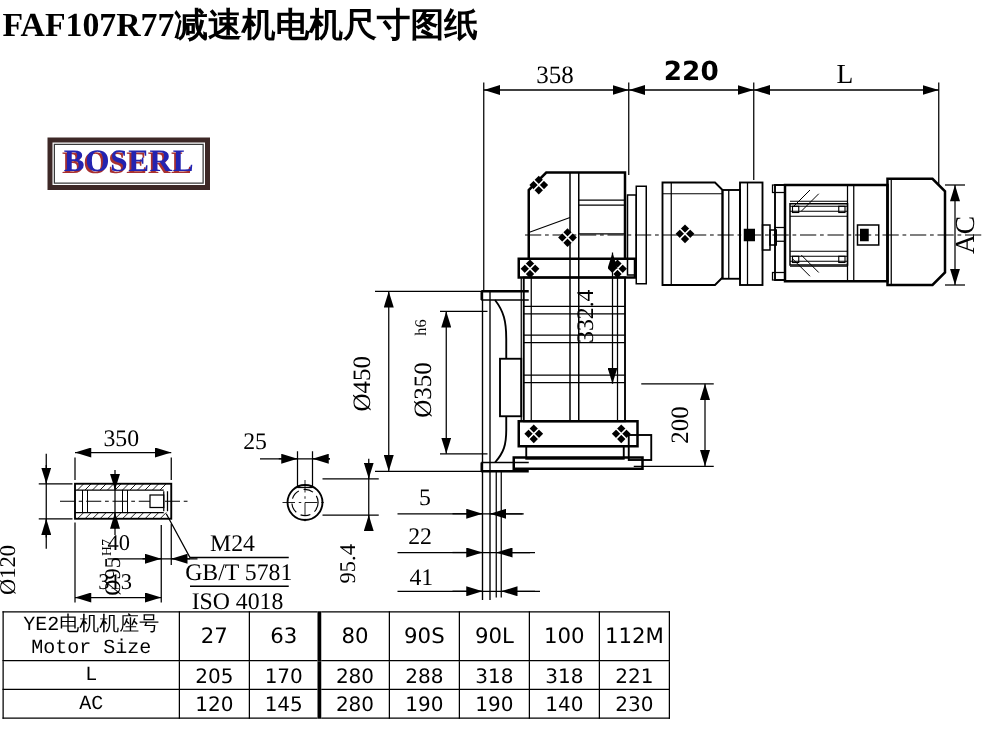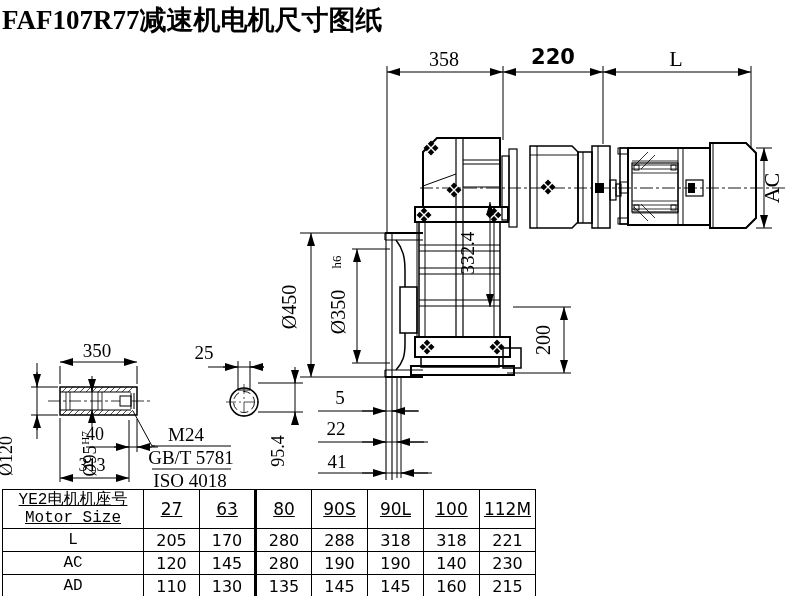--- a/index.html
+++ b/index.html
@@ -10,21 +10,21 @@
   .logo-outer{position:absolute;left:38px;top:110px;border:4px solid #3d2826;background:#fff;}
   .logo-inner{border:1px solid #3a3a3a;margin:1px;padding:0px 7px 2px 7px;}
   .logo-text{font-family:"Liberation Serif",serif;font-weight:bold;font-size:25px;
              color:#2323b0;text-shadow:-1.5px 1px 0 #a83030;letter-spacing:.5px;}
   svg.draw{position:absolute;left:0;top:0;}
   .tbl{position:absolute;left:2px;top:489px;}
   .tbl table{border-collapse:collapse;table-layout:fixed;}
   .tbl td{border:1.6px solid #000;text-align:center;vertical-align:middle;
           font-size:16px;color:#000;padding:0;background:#fff;}
   .tbl td.thick{border-left-width:3px;}
-  .tbl tr.hdr td{height:38px;font-size:17px;text-decoration:underline;}
+  .tbl tr.hdr td{height:38px;font-size:17px;}
   .tbl tr.datarow td{height:22px;}
   .hcell{font-family:"Liberation Mono",monospace;font-size:16px;line-height:1.15;}
   .rowlbl{font-family:"Liberation Mono",monospace;font-size:16px;}
   .num{font-family:"DejaVu Sans",sans-serif;}
 </style>
 </head>
 <body>
 
 <div class="canvas">
 
@@ -268,20 +268,25 @@
       <text x="92" y="471" font-size="18">313</text>
       <text transform="rotate(-90 284 451)" x="284" y="451" font-size="18">95.4</text>
       <text x="186" y="441" font-size="19">M24</text>
       <text x="191" y="464" font-size="19">GB/T 5781</text>
       <text x="190" y="487" font-size="19">ISO 4018</text>
     </g>
   </svg>
 
   <div class="title">FAF107R77减速机电机尺寸图纸</div>
 
+  <div class="logo-outer">
+    <div class="logo-inner">
+      <span class="logo-text">BOSERL</span>
+    </div>
+  </div>
 
   <div class="tbl">
     <table>
       <colgroup>
         <col style="width:141px">
           <col style="width:56px">
           <col style="width:56px">
           <col style="width:56px">
         <col style="width:56px">
           <col style="width:56px">
@@ -315,27 +320,17 @@
       <tr class="datarow">
         <td class="rowlbl">AC</td>
         <td class="num">120</td>
         <td class="num">145</td>
         <td class="num thick">280</td>
         <td class="num">190</td>
         <td class="num">190</td>
         <td class="num">140</td>
         <td class="num">230</td>
       </tr>
-      <tr class="datarow">
-        <td class="rowlbl">AD</td>
-        <td class="num">110</td>
-        <td class="num">130</td>
-        <td class="num thick">135</td>
-        <td class="num">145</td>
-        <td class="num">145</td>
-        <td class="num">160</td>
-        <td class="num">215</td>
-      </tr>
     </tbody>
       </table>
   </div>
 
 </div>
 
 </body></html>

